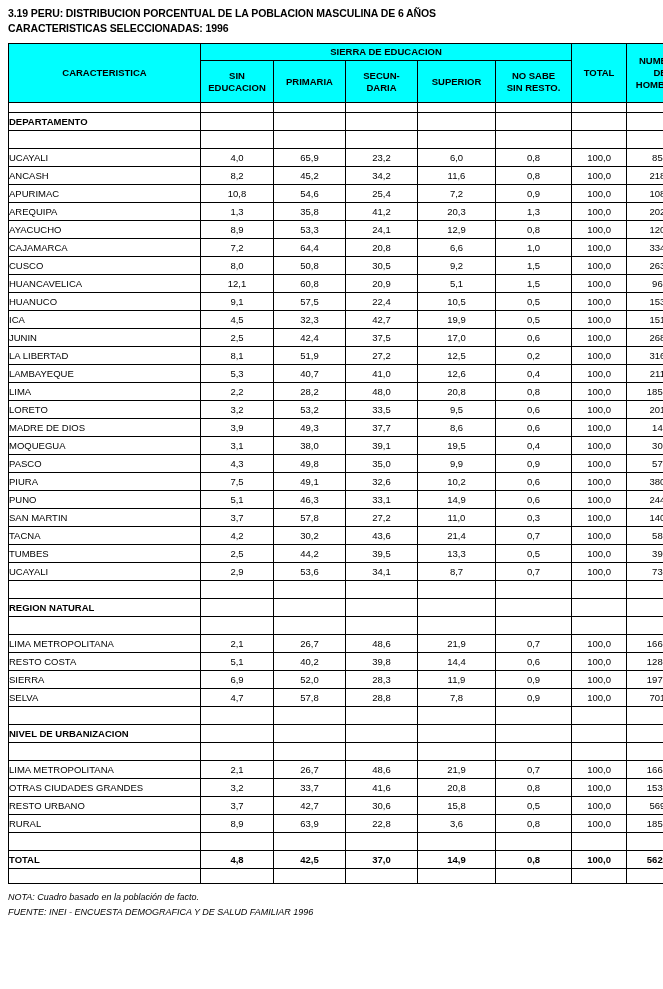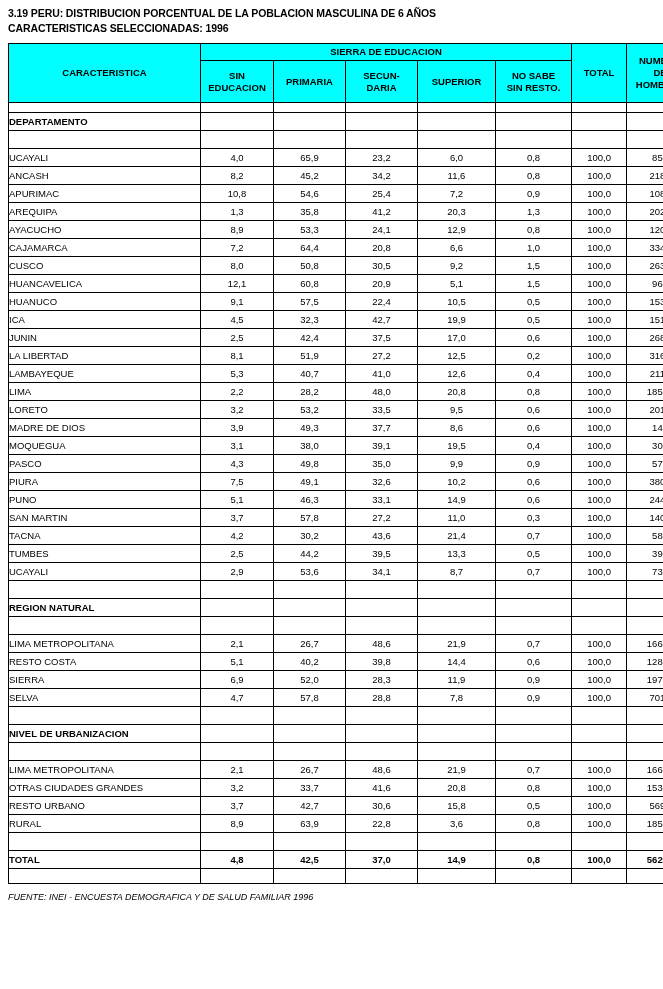--- a/index.html
+++ b/index.html
@@ -578,16 +578,17 @@
           <td style="height: 14px; line-height: 14px;"></td>
           <td style="height: 14px; line-height: 14px;"></td>
           <td style="height: 14px; line-height: 14px;"></td>
           <td style="height: 14px; line-height: 14px;"></td>
           <td style="height: 14px; line-height: 14px;"></td>
         </tr>
       </tbody>
   </table>
 
   <div class="notes">
+    <div>NOTA: Cuadro basado en la población de facto.</div>
     <div>FUENTE: INEI - ENCUESTA DEMOGRAFICA Y DE SALUD FAMILIAR 1996</div>
   </div>
 
 </div>
 
 </body></html>

